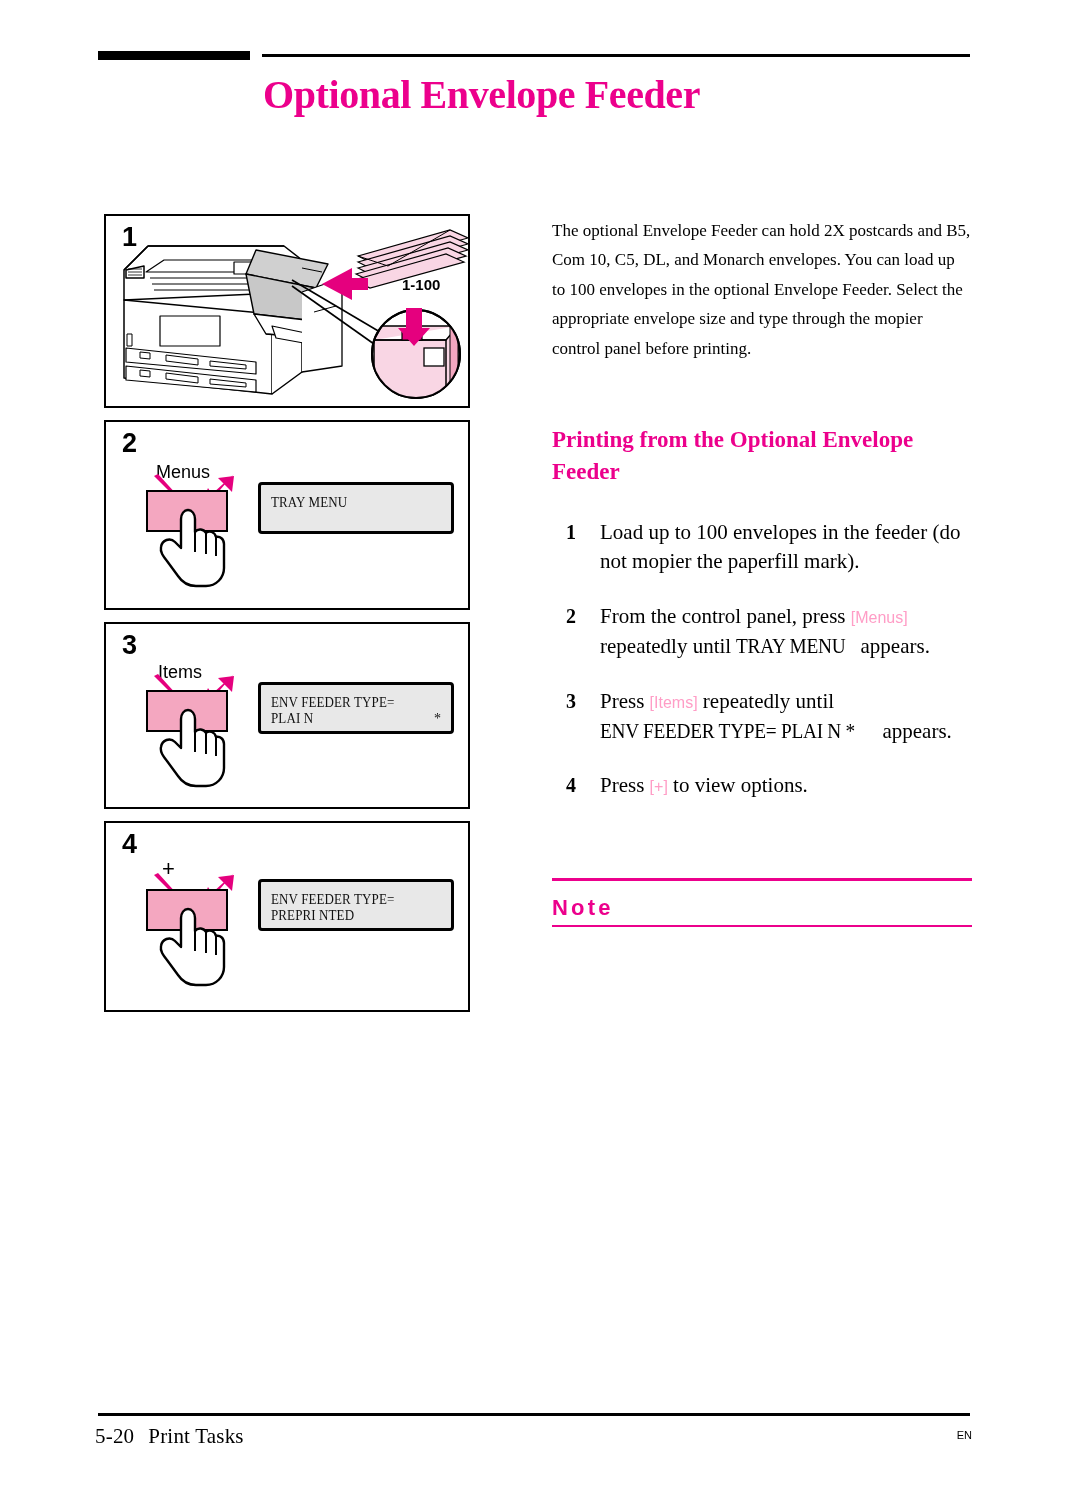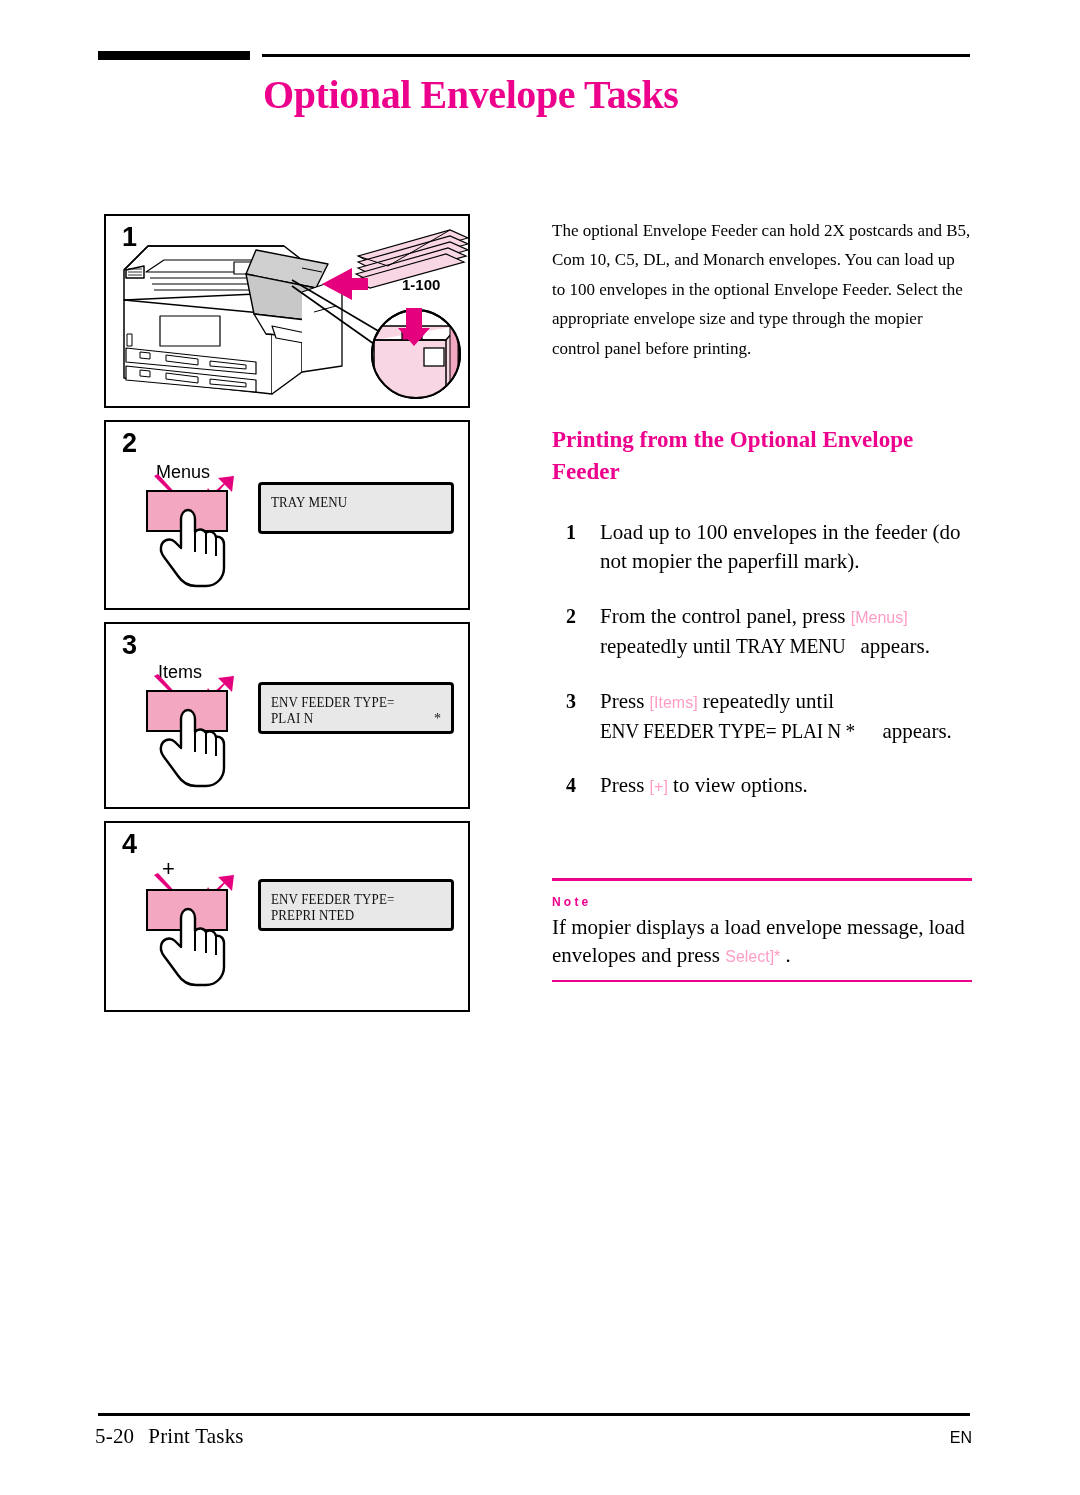--- a/index.html
+++ b/index.html
@@ -209,21 +209,21 @@
     width: 420px;
   }
   .note-rule {
     width: 100%;
     height: 2.5px;
     background: #EC008C;
   }
   .note-head {
     font-family: "Liberation Sans", sans-serif;
     font-weight: bold;
-    font-size: 12px;
+    font-size: 22px;
     letter-spacing: 3.2px;
     color: #EC008C;
     margin: 14px 0 4px 0;
   }
   .note-body {
     font-size: 21px;
     line-height: 28.5px;
     margin-bottom: 8px;
   }
 
@@ -242,30 +242,30 @@
     top: 1424px;
     font-size: 21px;
     letter-spacing: 0.2px;
   }
   .footer-left .fnum { margin-right: 14px; }
   .footer-right {
     position: absolute;
     right: 108px;
     top: 1429px;
     font-family: "Liberation Sans", sans-serif;
-    font-size: 16px;
+    font-size: 11px;
   }
 </style>
 </head>
 <body>
 
 <div class="hdr-thick"></div>
 <div class="hdr-thin"></div>
 
-<div class="page-title">Optional Envelope Tasks</div>
+<div class="page-title">Optional Envelope Feeder</div>
 
 <div class="panel" id="panel-1">
   <div class="panel-num">1</div>
 
   <svg class="illus" width="362" height="190" viewBox="0 0 362 190" style="position:absolute;left:0;top:0;">
     <g fill="none" stroke="#000" stroke-width="1.5" stroke-linejoin="round">
 
       <path d="M18 84 L18 54 L42 30 L178 30 L196 44 L196 76 Z" fill="#ffffff"></path>
       <path d="M18 54 L42 30 M42 30 L178 30"></path>
 
@@ -423,23 +423,20 @@
 <div class="steps">
     <div class="step"><span class="step-num">1</span><span>Load up to 100 envelopes in the feeder (do not mopier the paperfill mark).</span></div>
     <div class="step"><span class="step-num">2</span><span>From the control panel, press </span><span class="key">[Menus]</span><span> repeatedly until </span><span class="lcdword">TRAY MENU</span><span> appears.</span></div>
     <div class="step"><span class="step-num">3</span><span>Press </span><span class="key">[Items]</span><span> repeatedly until </span><span class="lcdword">ENV FEEDER TYPE= PLAI N *</span><span> appears.</span></div>
     <div class="step"><span class="step-num">4</span><span>Press </span><span class="key">[+]</span><span> to view options.</span></div>
   </div>
 
 <div class="note">
   <div class="note-rule"></div>
   <div class="note-head">Note</div>
-  <div class="note-body">
-    <span>If mopier displays a load envelope message, load envelopes and press </span><span class="key">Select]*</span><span> .</span>
-  </div>
   <div class="note-rule"></div>
 </div>
 
 <div class="footer-rule"></div>
 <div class="footer-left">
   <span class="fnum">5-20</span><span>Print Tasks</span>
 </div>
 <div class="footer-right">EN</div>
 
 </body></html>

